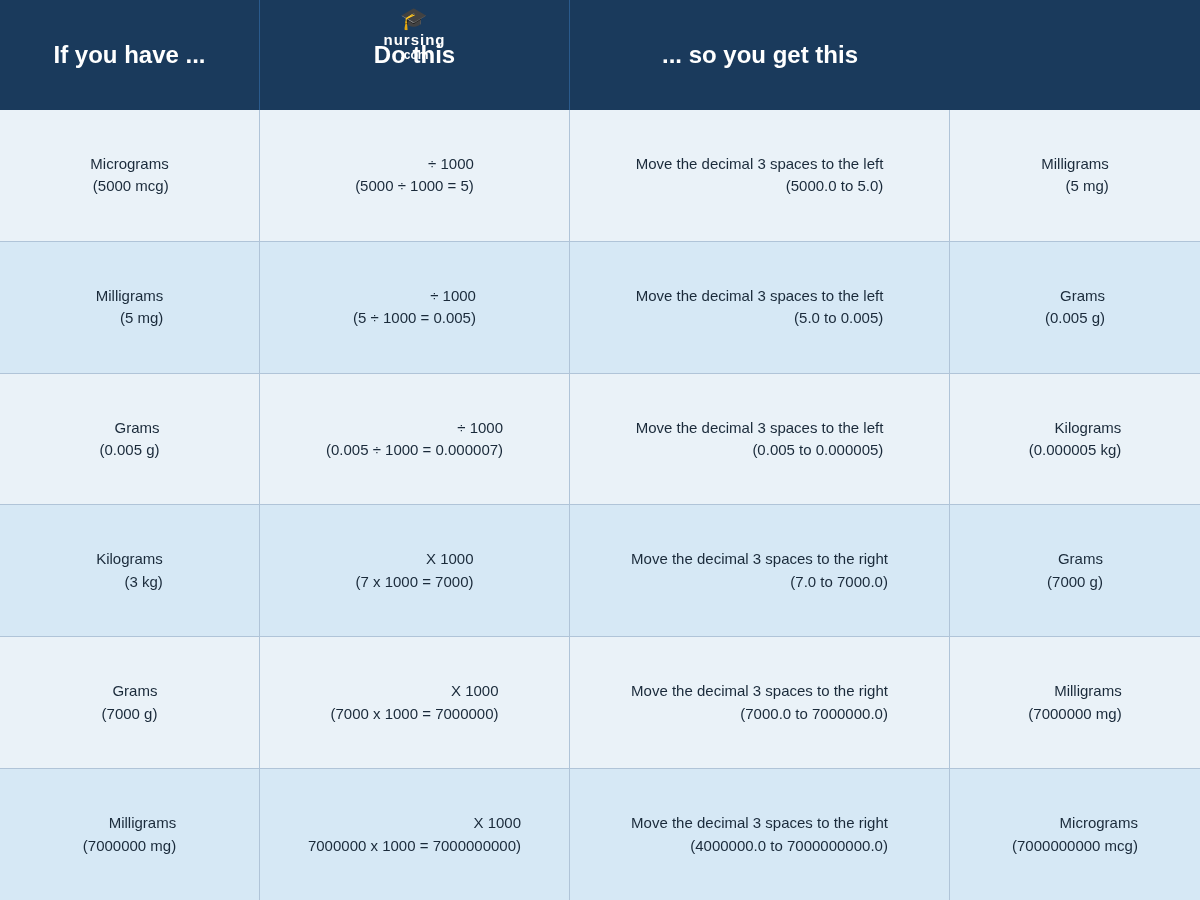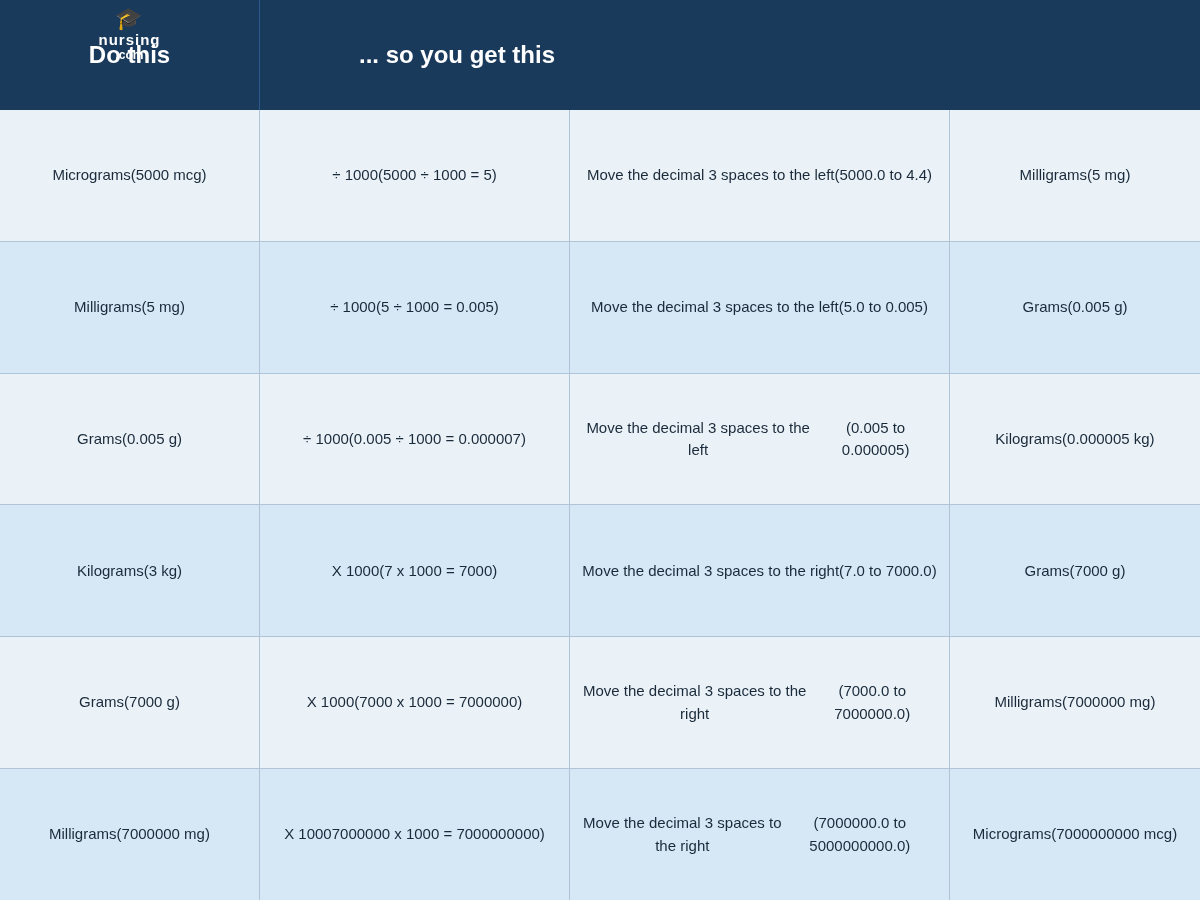--- a/index.html
+++ b/index.html
@@ -28,21 +28,21 @@
     .header-cell {
       display: flex;
       align-items: center;
       justify-content: center;
       text-align: center;
       font-size: 24px;
       font-weight: bold;
       padding: 10px 15px;
       border-right: 1px solid #2a5a8c;
     }
-    .header-cell:last-child { border-right: none; justify-content: flex-end; }
+    .header-cell:last-child { border-right: none; }
     .logo-overlay {
       position: absolute;
       top: 8px;
       left: 50%;
       transform: translateX(-50%);
       display: flex;
       flex-direction: column;
       align-items: center;
       color: #fff;
       font-size: 11px;
@@ -83,29 +83,33 @@
       text-align: center;
       padding: 8px 12px;
       border-right: 1px solid #b0c4d8;
       font-size: 15px;
       color: #1a2a3a;
       line-height: 1.5;
     }
     .cell:last-child { border-right: none; }
     .cell-inner {
       display: flex;
-      align-items: flex-start;
+      flex-direction: column;
+      align-items: flex-end;
     }
   </style>
 </head>
 <body>
 
 <div class="table-wrapper">
 
   <div class="header-row">
+    <div class="header-cell">
+      <span>If you have ...</span>
+    </div>
     <div class="header-cell" style="position:relative;">
 
       <div class="logo-overlay">
         <div class="logo-icon">🎓</div>
         <div class="logo-text"><span>nursing</span></div>
         <div class="logo-sub"><span>.com</span></div>
       </div>
       <span>Do this</span>
     </div>
     <div class="header-cell">
@@ -124,21 +128,21 @@
       </div>
       <div class="cell">
         <div class="cell-inner">
           <span>÷ 1000</span>
           <span>(5000 ÷ 1000 = 5)</span>
         </div>
       </div>
       <div class="cell">
         <div class="cell-inner">
           <span>Move the decimal 3 spaces to the left</span>
-          <span>(5000.0 to 4.4)</span>
+          <span>(5000.0 to 5.0)</span>
         </div>
       </div>
       <div class="cell">
         <div class="cell-inner">
           <span>Milligrams</span>
           <span>(5 mg)</span>
         </div>
       </div>
     </div>
 
@@ -259,21 +263,21 @@
       </div>
       <div class="cell">
         <div class="cell-inner">
           <span>X 1000</span>
           <span>7000000 x 1000 = 7000000000)</span>
         </div>
       </div>
       <div class="cell">
         <div class="cell-inner">
           <span>Move the decimal 3 spaces to the right</span>
-          <span>(7000000.0 to 5000000000.0)</span>
+          <span>(4000000.0 to 7000000000.0)</span>
         </div>
       </div>
       <div class="cell">
         <div class="cell-inner">
           <span>Micrograms</span>
           <span>(7000000000 mcg)</span>
         </div>
       </div>
     </div>
   </div>

